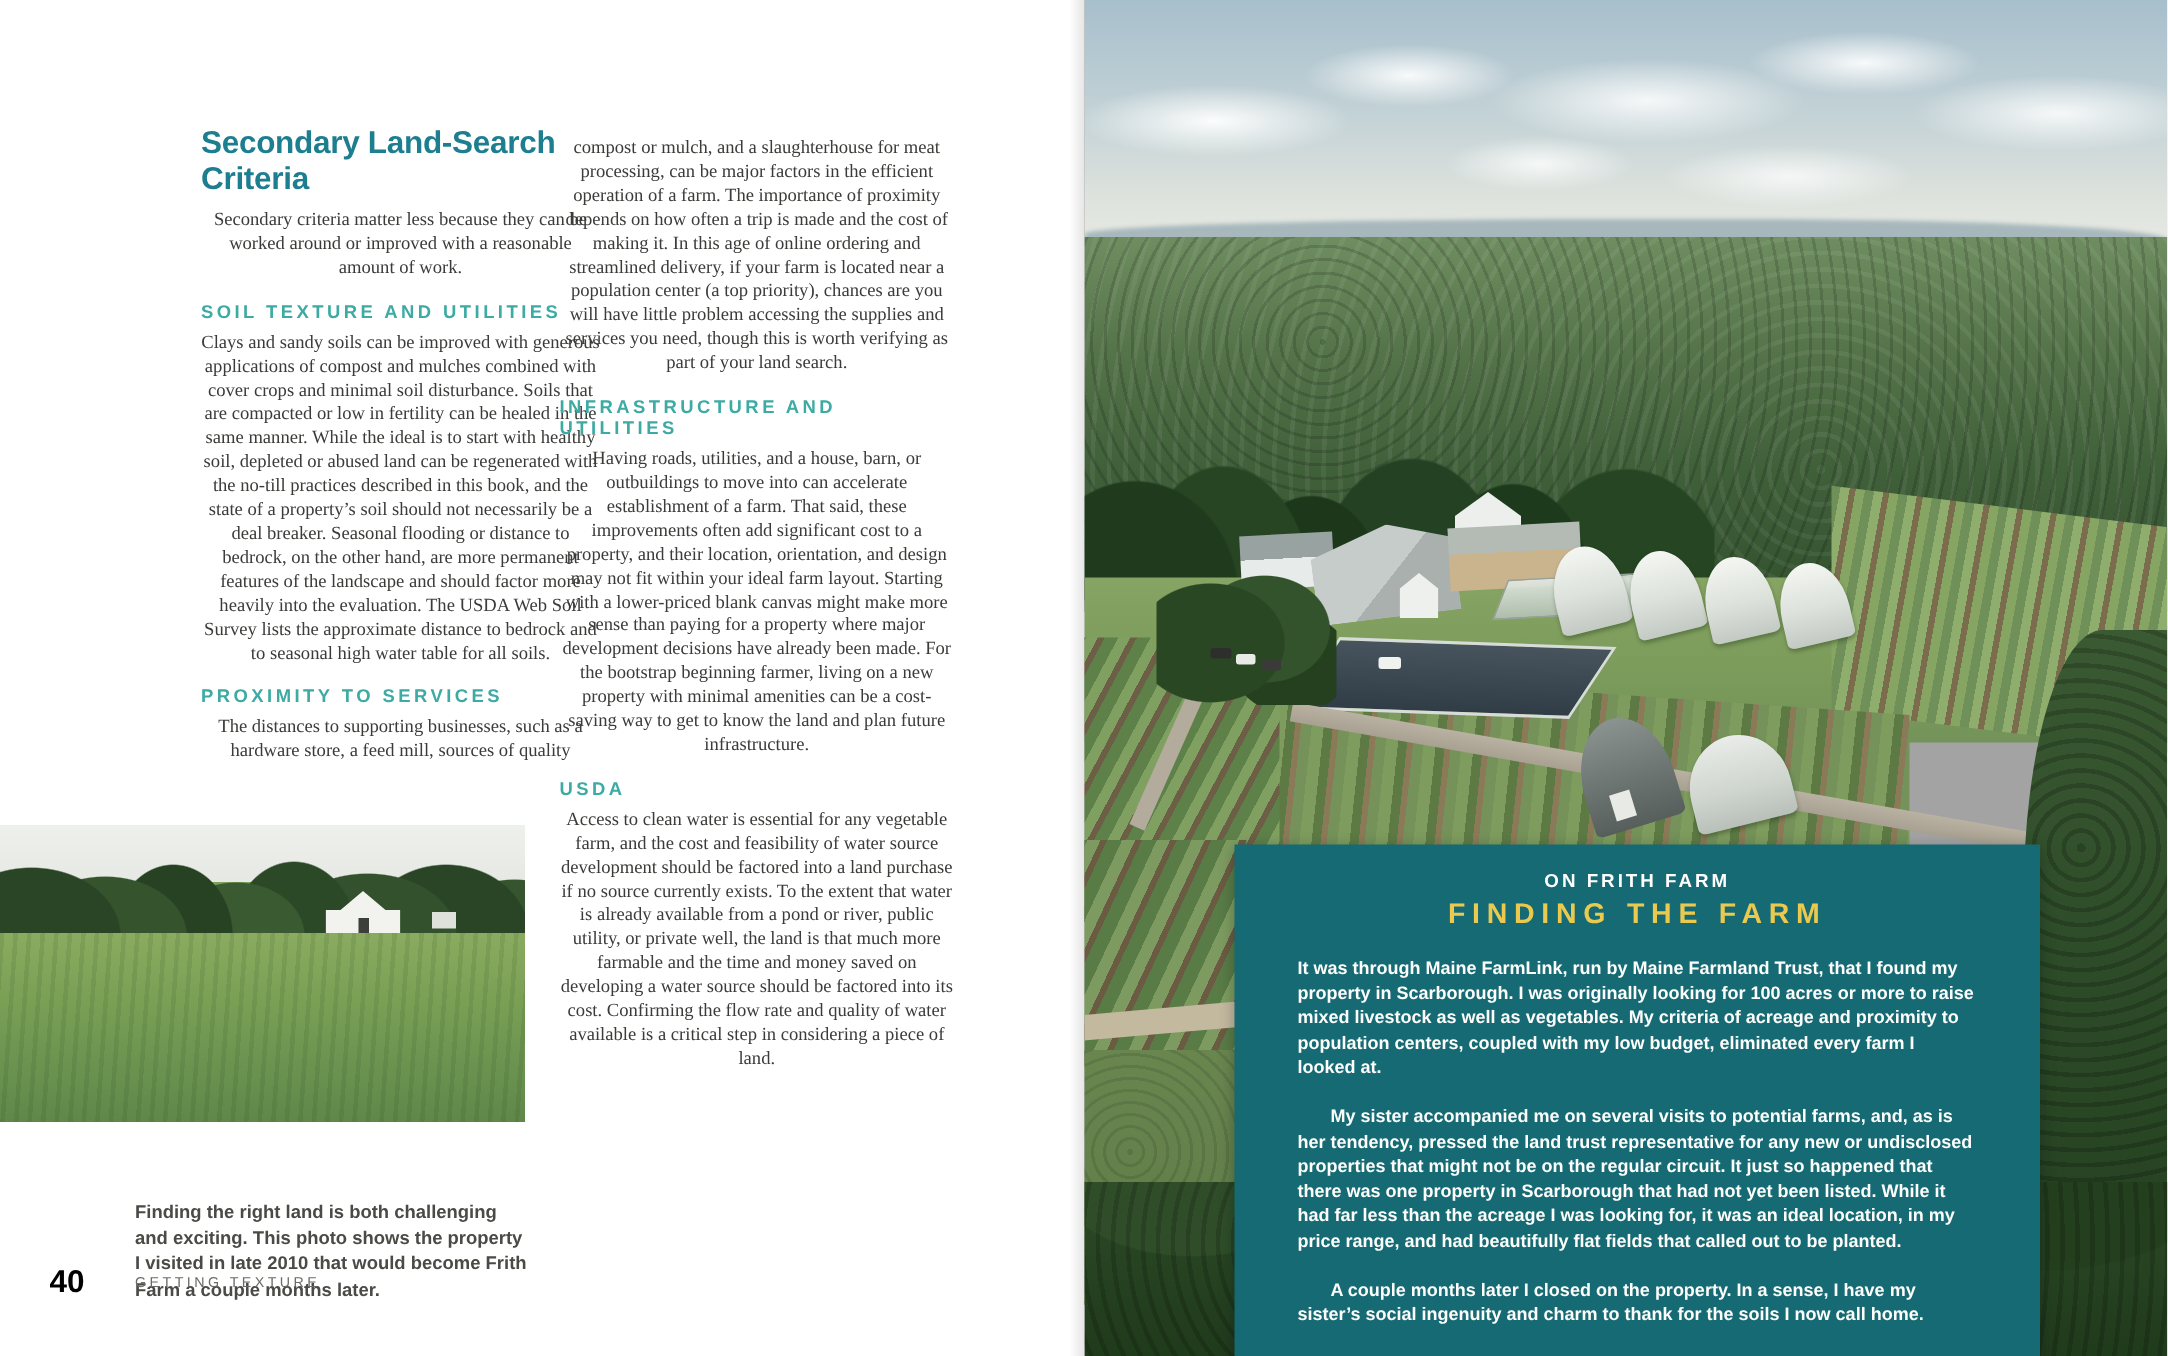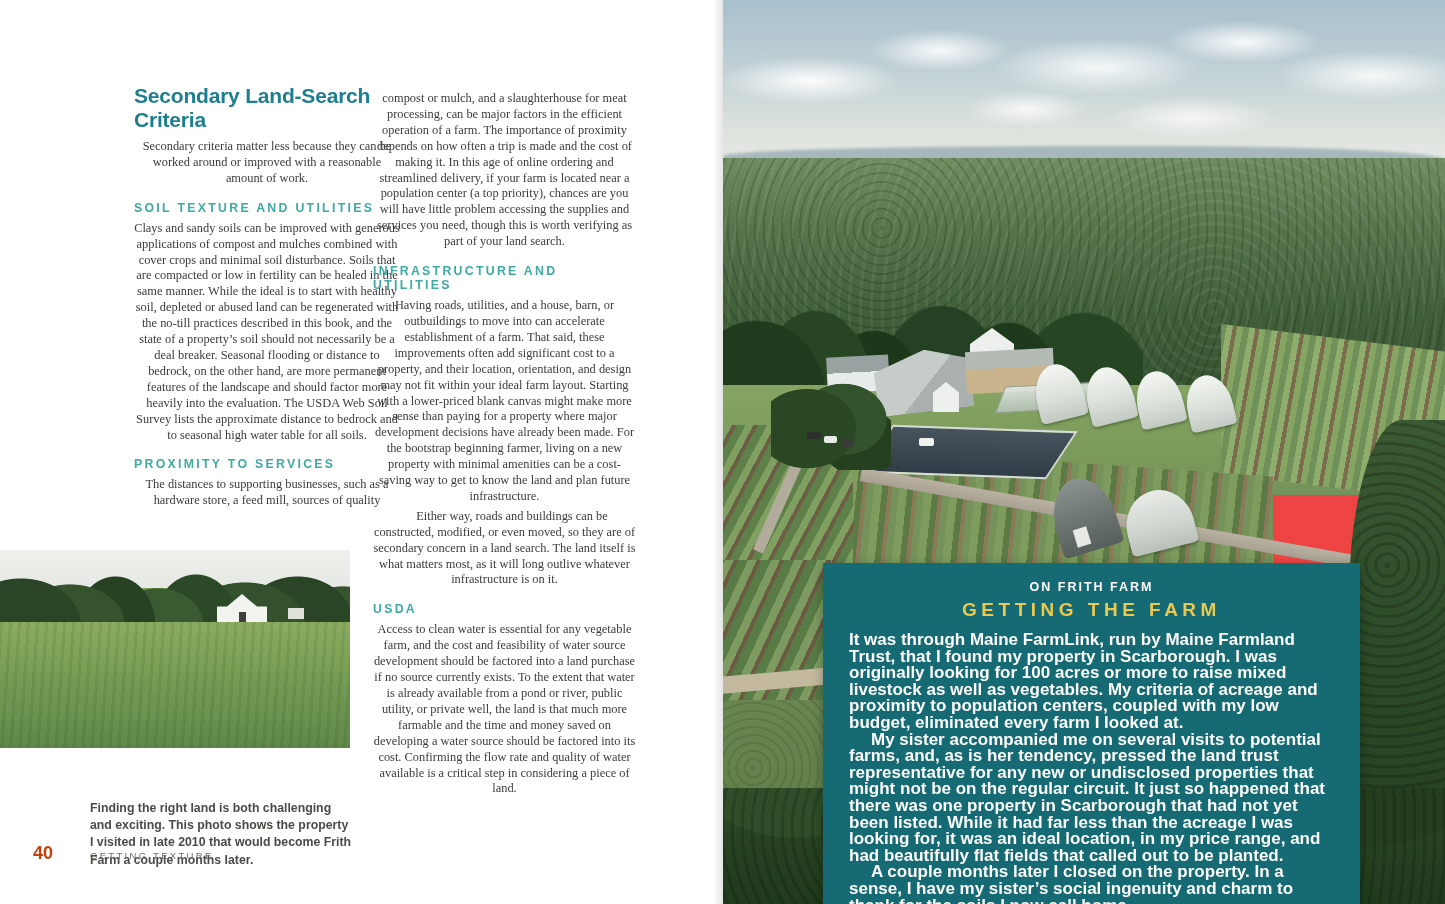--- a/index.html
+++ b/index.html
@@ -32,27 +32,27 @@
     clip-path:polygon(0 100%,0 42%,20% 42%,50% 0,80% 42%,100% 42%,100% 100%);}
   .lp-barn-door{position:absolute;left:239px;top:62px;width:7px;height:12px;background:#3d3f3a;}
   .lp-shed{position:absolute;left:288px;top:58px;width:16px;height:11px;background:#dfe2da;}
   .lp-field{position:absolute;left:0;top:72px;width:100%;height:126px;
     background:
       repeating-linear-gradient(94deg, rgba(40,70,30,.12) 0 3px, rgba(255,255,255,0) 3px 9px),
       linear-gradient(180deg,#8aab60 0%,#7aa055 35%,#6b9350 70%,#5f8749 100%);}
   .caption{position:absolute;left:90px;top:756px;width:262px;font-family:"Liberation Sans",sans-serif;
            font-weight:bold;font-size:12.3px;line-height:17.2px;color:#4a4a46;margin-top:44px;}
   .pagenum{position:absolute;left:33px;top:843px;font-family:"Liberation Sans",sans-serif;
-           font-weight:bold;font-size:18px;color:#c2410c;}
+           font-weight:bold;font-size:21px;color:#000000;}
   .footer-label{position:absolute;left:90px;top:850px;font-family:"Liberation Sans",sans-serif;
            font-size:9.5px;letter-spacing:2.3px;color:#6b6b68;}
   .gutter{position:absolute;left:713px;top:0;width:10px;height:904px;
           background:linear-gradient(90deg,rgba(0,0,0,0) 0%,rgba(0,0,0,0.10) 100%);}
   
-  .aerial{position:absolute;left:723px;top:0;width:722px;height:904px;overflow:hidden;background:#ef4444;}
+  .aerial{position:absolute;left:723px;top:0;width:722px;height:904px;overflow:hidden;background:#a3a3a3;}
   .ap-sky{position:absolute;left:0;top:0;width:722px;height:168px;
     background:
       radial-gradient(130px 34px at 12% 48%, rgba(255,255,255,.95), rgba(255,255,255,0) 70%),
       radial-gradient(100px 30px at 30% 30%, rgba(255,255,255,.9), rgba(255,255,255,0) 70%),
       radial-gradient(150px 40px at 52% 40%, rgba(255,255,255,.85), rgba(255,255,255,0) 70%),
       radial-gradient(110px 30px at 72% 25%, rgba(255,255,255,.9), rgba(255,255,255,0) 70%),
       radial-gradient(140px 36px at 90% 45%, rgba(255,255,255,.85), rgba(255,255,255,0) 70%),
       radial-gradient(90px 26px at 42% 65%, rgba(255,255,255,.8), rgba(255,255,255,0) 70%),
       radial-gradient(120px 30px at 65% 70%, rgba(255,255,255,.75), rgba(255,255,255,0) 70%),
       linear-gradient(180deg,#a7bfcc 0%,#c3d2d6 45%,#dde2dd 78%,#e9ebe4 100%);}
@@ -139,42 +139,41 @@
       radial-gradient(110px 60px at 35% 0, #27441f 98%, transparent 100%),
       radial-gradient(100px 55px at 62% 0, #2f4f29 98%, transparent 100%),
       radial-gradient(120px 60px at 88% 0, #243f1e 98%, transparent 100%),
       linear-gradient(180deg,#2c4a26 0%,#203a1c 100%);}
   
   .callout{position:absolute;left:100px;top:563px;width:537px;box-sizing:border-box;
     padding:17px 26px 18px 26px;background:#156a74;box-shadow:0 3px 10px rgba(0,20,25,.35);
     font-family:"Liberation Sans",sans-serif;}
   .callout-kicker{font-weight:bold;font-size:12.5px;letter-spacing:2px;color:#ffffff;text-align:center;margin:0;}
   .callout-title{font-weight:bold;font-size:19px;letter-spacing:4.5px;color:#eac94e;text-align:center;margin:5px 0 11px 0;}
-  .callout-p{font-weight:bold;font-size:17px;line-height:16.6px;color:#fdfdfb;margin:0;}
+  .callout-p{font-weight:bold;font-size:12px;line-height:16.6px;color:#fdfdfb;margin:16px;}
   .callout-p.ind{text-indent:22px;}
 </style>
 </head>
 <body>
 
 <div class="spread">
 
   <div class="col col1">
     <h1 class="article-title">Secondary Land-Search Criteria</h1>
     <p class="body-p">Secondary criteria matter less because they can be worked around or improved with a reasonable amount of work.</p>
     <h2 class="sec-h">SOIL TEXTURE AND UTILITIES</h2>
     <p class="body-p">Clays and sandy soils can be improved with generous applications of compost and mulches combined with cover crops and minimal soil disturbance. Soils that are compacted or low in fertility can be healed in the same manner. While the ideal is to start with healthy soil, depleted or abused land can be regenerated with the no-till practices described in this book, and the state of a property’s soil should not necessarily be a deal breaker. Seasonal flooding or distance to bedrock, on the other hand, are more permanent features of the landscape and should factor more heavily into the evaluation. The USDA Web Soil Survey lists the approximate distance to bedrock and to seasonal high water table for all soils.</p>
     <h2 class="sec-h">PROXIMITY TO SERVICES</h2>
     <p class="body-p">The distances to supporting businesses, such as a hardware store, a feed mill, sources of quality</p>
   </div>
 
   <div class="col col2">
     <p class="body-p">compost or mulch, and a slaughterhouse for meat processing, can be major factors in the efficient operation of a farm. The importance of proximity depends on how often a trip is made and the cost of making it. In this age of online ordering and streamlined delivery, if your farm is located near a population center (a top priority), chances are you will have little problem accessing the supplies and services you need, though this is worth verifying as part of your land search.</p>
     <h2 class="sec-h">INFRASTRUCTURE AND UTILITIES</h2>
     <p class="body-p">Having roads, utilities, and a house, barn, or outbuildings to move into can accelerate establishment of a farm. That said, these improvements often add significant cost to a property, and their location, orientation, and design may not fit within your ideal farm layout. Starting with a lower-priced blank canvas might make more sense than paying for a property where major development decisions have already been made. For the bootstrap beginning farmer, living on a new property with minimal amenities can be a cost-saving way to get to know the land and plan future infrastructure.</p>
-    <p class="body-p indent">Either way, roads and buildings can be constructed, modified, or even moved, so they are of secondary concern in a land search. The land itself is what matters most, as it will long outlive whatever infrastructure is on it.</p>
     <h2 class="sec-h">USDA</h2>
     <p class="body-p">Access to clean water is essential for any vegetable farm, and the cost and feasibility of water source development should be factored into a land purchase if no source currently exists. To the extent that water is already available from a pond or river, public utility, or private well, the land is that much more farmable and the time and money saved on developing a water source should be factored into its cost. Confirming the flow rate and quality of water available is a critical step in considering a piece of land.</p>
   </div>
 
   <div class="leftphoto">
     <div class="lp-sky"></div>
     <div class="lp-trees"></div>
     <div class="lp-barn"></div>
     <div class="lp-barn-door"></div>
     <div class="lp-shed"></div>
@@ -216,21 +215,21 @@
     <div class="ap-bigtree"></div>
     <div class="car" style="left:84px;top:432px;width:14px;height:7px;background:#2e2f2c;"></div>
     <div class="car" style="left:101px;top:436px;width:13px;height:7px;background:#e9ebe7;"></div>
     <div class="car" style="left:118px;top:440px;width:13px;height:7px;background:#3a3b38;"></div>
     <div class="car" style="left:196px;top:438px;width:15px;height:8px;background:#f0f2ee;"></div>
     <div class="ap-righttrees"></div>
     <div class="ap-bottomtrees"></div>
 
     <div class="callout">
       <p class="callout-kicker">ON FRITH FARM</p>
-      <p class="callout-title">GETTING THE FARM</p>
+      <p class="callout-title">FINDING THE FARM</p>
       <p class="callout-p">It was through Maine FarmLink, run by Maine Farmland Trust, that I found my property in Scarborough. I was originally looking for 100 acres or more to raise mixed livestock as well as vegetables. My criteria of acreage and proximity to population centers, coupled with my low budget, eliminated every farm I looked at.</p>
       <p class="callout-p ind">My sister accompanied me on several visits to potential farms, and, as is her tendency, pressed the land trust representative for any new or undisclosed properties that might not be on the regular circuit. It just so happened that there was one property in Scarborough that had not yet been listed. While it had far less than the acreage I was looking for, it was an ideal location, in my price range, and had beautifully flat fields that called out to be planted.</p>
       <p class="callout-p ind">A couple months later I closed on the property. In a sense, I have my sister’s social ingenuity and charm to thank for the soils I now call home.</p>
     </div>
   </div>
 
   <div class="gutter"></div>
 </div>
 
 </body></html>

